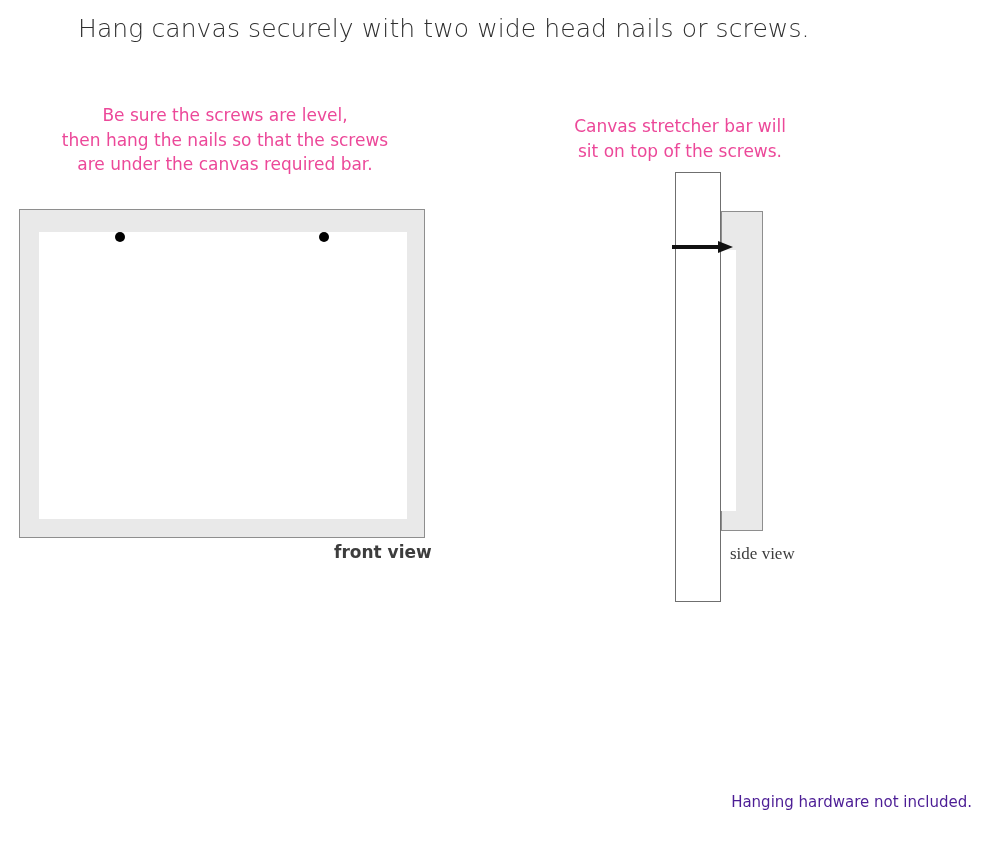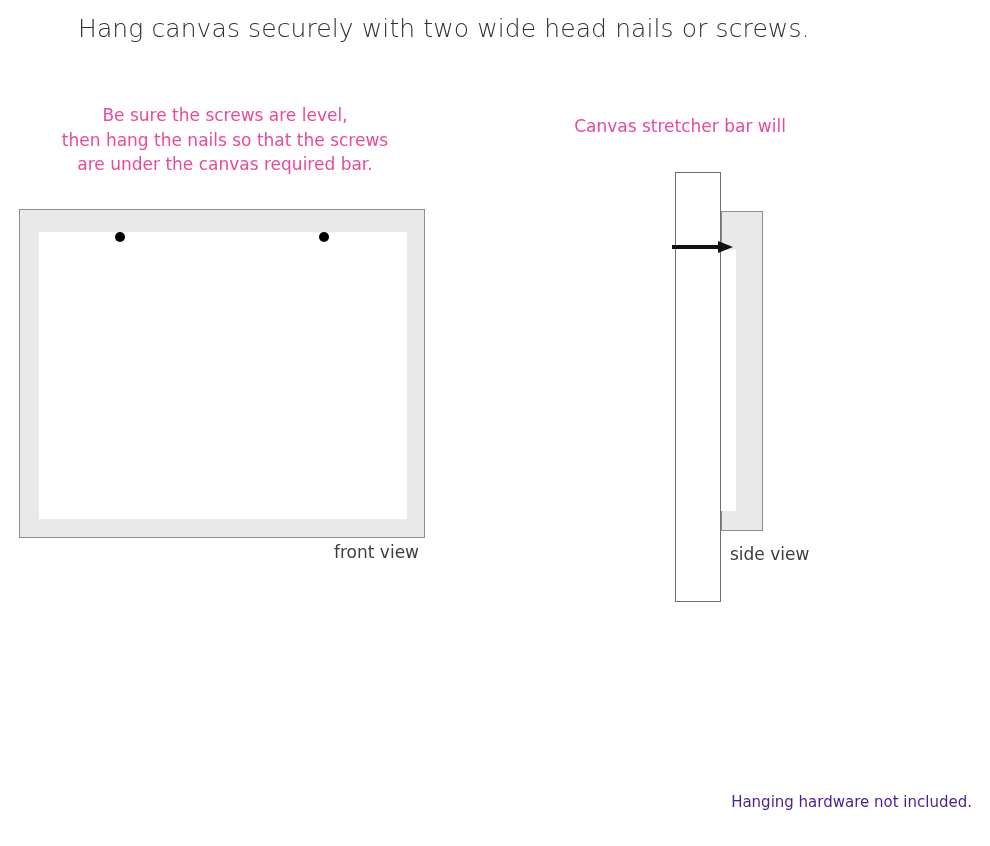--- a/index.html
+++ b/index.html
@@ -83,22 +83,22 @@
   }
   .screw-dot.left  { left: 115px; top: 232px; }
   .screw-dot.right { left: 319px; top: 232px; }
 
   .view-label {
     position: absolute;
     font-size: 17px;
     color: #3d3d3d;
     white-space: nowrap;
   }
-  .label-front { left: 334px; top: 542px; }
-  .label-side  { left: 730px; top: 544px; }
+  .label-front { left: 334px; top: 542px; font-weight: bold; }
+  .label-side  { left: 730px; top: 544px; font-family: Liberation Serif, serif; }
 
   
   .side-wall {
     position: absolute;
     left: 675px;
     top: 172px;
     width: 46px;
     height: 430px;
     background: #ffffff;
     border: 1px solid #6f6f6f;
@@ -171,20 +171,21 @@
   <div class="title">Hang canvas securely with two wide head nails or screws.</div>
 
   <div class="caption caption-left">
     <span class="line">Be sure the screws are level,</span>
     <span class="line">then hang the nails so that the screws</span>
     <span class="line">are under the canvas required bar.</span>
   </div>
 
   <div class="caption caption-right">
     <span class="line">Canvas stretcher bar will</span>
+    <span class="line">sit on top of the screws.</span>
   </div>
 
   <div class="front-frame">
     <div class="front-canvas-inner"></div>
   </div>
   <div class="screw-dot left"></div>
   <div class="screw-dot right"></div>
   <div class="view-label label-front">front view</div>
 
   <div class="side-wall"></div>

